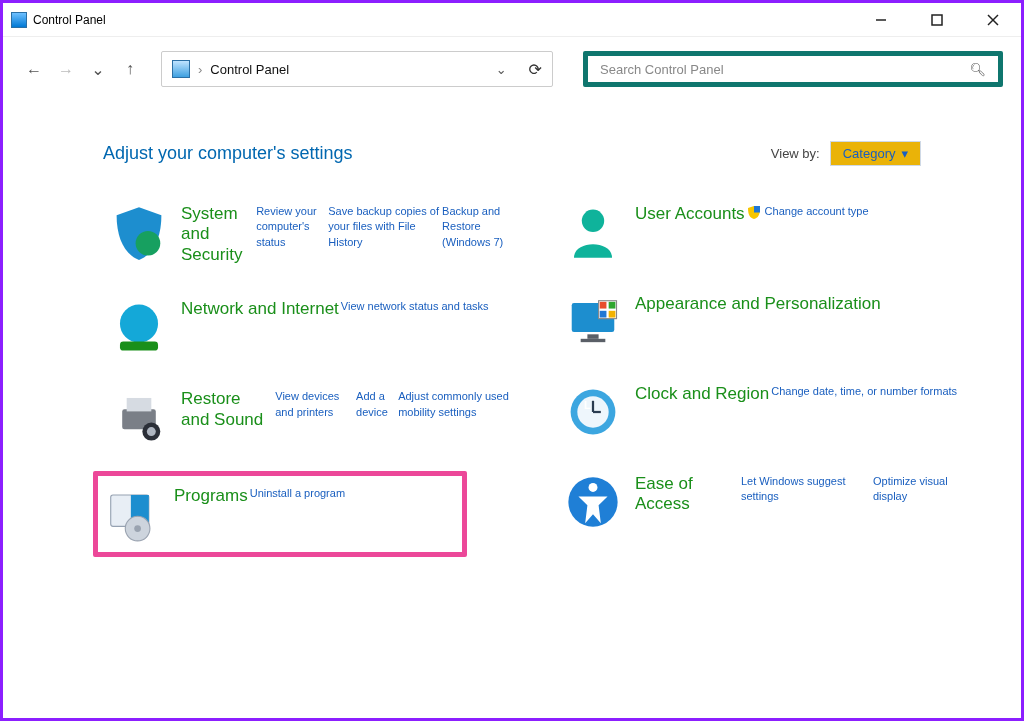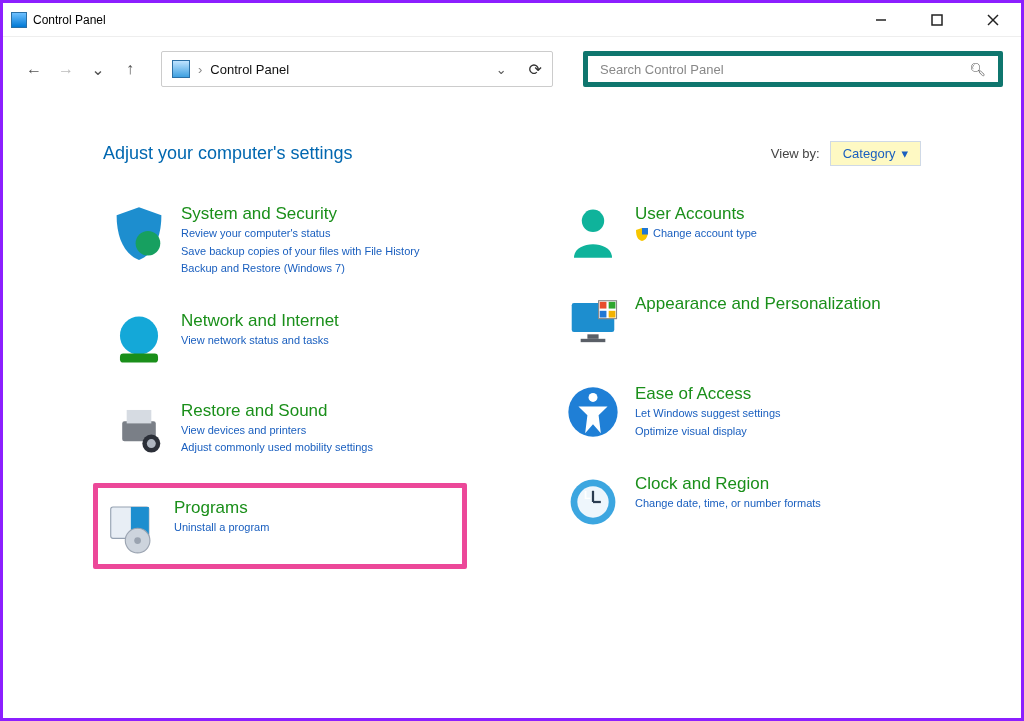--- a/index.html
+++ b/index.html
@@ -75,21 +75,21 @@
     align-items:center;
     padding: 44px 100px 20px 100px;
   }
   .heading-row h1 {
     font-size:18px;
     font-weight:400;
     color:#0067b0;
   }
   .viewby { margin-left:auto; display:flex; align-items:center; gap:10px; font-size:13px; }
   .viewby .label { color:#444; }
-  .viewby .dropdown { border:1px solid #cfd9e6; padding:4px 12px; color:#1a5fbf; cursor:pointer; display:flex; align-items:center; gap:6px; background:#fef9c3; }
+  .viewby .dropdown { border:1px solid #cfd9e6; padding:4px 12px; color:#1a5fbf; cursor:pointer; display:flex; align-items:center; gap:6px; background:#eab308; }
 
   .content {
     display:flex;
     padding: 10px 40px 0 100px;
     gap: 30px;
   }
   .col { flex:1; }
   .category {
     display:flex;
     gap:14px;
@@ -101,21 +101,21 @@
     padding:10px 6px;
     border-radius:2px;
     margin-left:-10px;
     margin-right:60px;
     margin-top:6px;
   }
   .cat-icon {
     width:56px; height:56px; flex-shrink:0;
     display:flex;align-items:center;justify-content:center;
   }
-  .cat-body { display:flex; flex-direction:column; gap:2px; }
+  .cat-body { display:flex; flex-direction:row; gap:2px; }
   .cat-title {
     font-size:17px;
     color:#1a8f1a;
     cursor:pointer;
     line-height:1.2;
   }
   .cat-link {
     font-size:11px;
     color:#1a5fbf;
     cursor:pointer;
@@ -206,20 +206,21 @@
       </div>
       <div class="category">
         <div class="cat-icon">
           <svg viewBox="0 0 50 50">
             <use href="#i-printer"></use>
           </svg>
         </div>
         <div class="cat-body">
           <div class="cat-title">Restore and Sound</div>
           <div class="cat-link">View devices and printers</div>
+          <div class="cat-link">Add a device</div>
           <div class="cat-link">Adjust commonly used mobility settings</div>
         </div>
       </div>
       <div class="category highlighted">
         <div class="cat-icon">
           <svg viewBox="0 0 50 50">
             <use href="#i-programs"></use>
           </svg>
         </div>
         <div class="cat-body">
@@ -248,38 +249,38 @@
             <use href="#i-display"></use>
           </svg>
         </div>
         <div class="cat-body">
           <div class="cat-title">Appearance and Personalization</div>
         </div>
       </div>
       <div class="category">
         <div class="cat-icon">
           <svg viewBox="0 0 50 50">
+            <use href="#i-clock"></use>
+          </svg>
+        </div>
+        <div class="cat-body">
+          <div class="cat-title">Clock and Region</div>
+          <div class="cat-link">Change date, time, or number formats</div>
+        </div>
+      </div>
+      <div class="category">
+        <div class="cat-icon">
+          <svg viewBox="0 0 50 50">
             <use href="#i-ease"></use>
           </svg>
         </div>
         <div class="cat-body">
           <div class="cat-title">Ease of Access</div>
           <div class="cat-link">Let Windows suggest settings</div>
           <div class="cat-link">Optimize visual display</div>
-        </div>
-      </div>
-      <div class="category">
-        <div class="cat-icon">
-          <svg viewBox="0 0 50 50">
-            <use href="#i-clock"></use>
-          </svg>
-        </div>
-        <div class="cat-body">
-          <div class="cat-title">Clock and Region</div>
-          <div class="cat-link">Change date, time, or number formats</div>
         </div>
       </div>
     </div>
 </div>
 
 <svg width="0" height="0" style="position:absolute">
   <defs>
     <g id="i-shield">
         <path d="M25 3 L45 10 C45 30 38 45 25 50 C12 45 5 30 5 10 Z" fill="#1d8ecf"></path>
         <circle cx="33" cy="35" r="11" fill="#17a060"></circle>

